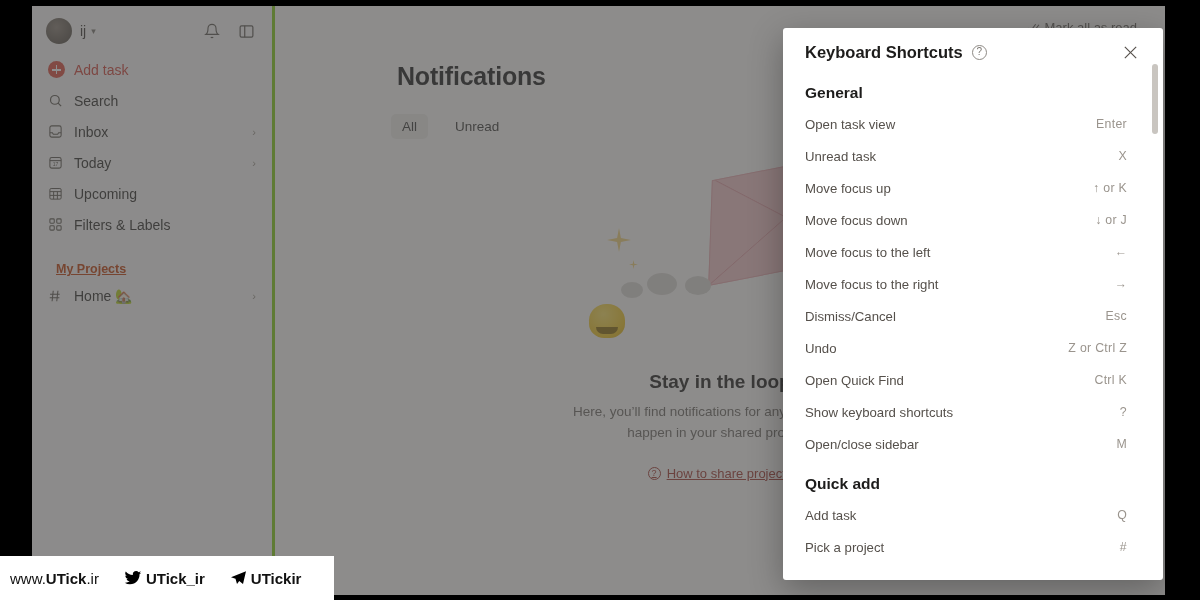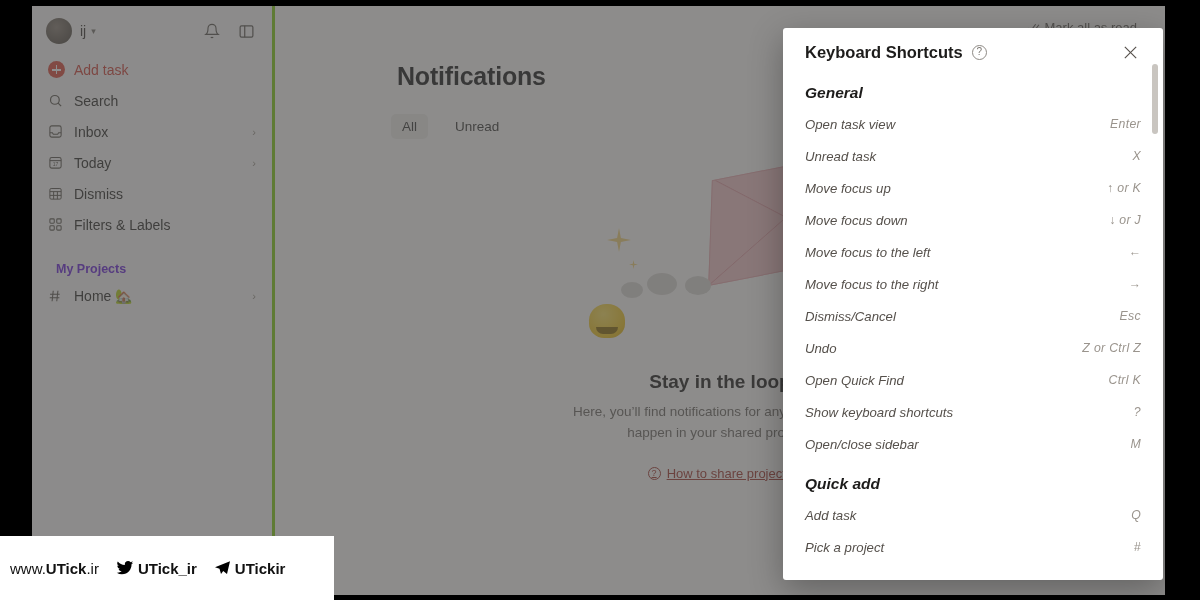--- a/index.html
+++ b/index.html
@@ -52,22 +52,22 @@
   .plus-circle {
     width:17px; height:17px; border-radius:50%; background:#dc4c3e; position:relative; flex:none;
   }
   .plus-circle:before, .plus-circle:after {
     content:""; position:absolute; background:#fff;
   }
   .plus-circle:before { left:4px; top:8px; width:9px; height:1.6px; }
   .plus-circle:after  { top:4px; left:7.7px; height:9px; width:1.6px; }
 
   .sb-section-title {
-    font-size:12.5px; color:#6d28d9; font-weight:600;
-    padding:10px 16px 4px 16px; margin-top:12px;
+    font-size:12.5px; color:#c2410c; font-weight:600;
+    padding:10px 16px 4px 16px; margin-top:12px;text-decoration:underline;
   }
 
   
   .main { position:absolute; left:243px; top:0; right:0; height:589px; background:#fcfaf8; }
   .main-head { position:relative; height:104px; }
   .page-title {
     position:absolute; left:122px; top:56px;
     font-size:25px; font-weight:700; color:#1f1e1d; letter-spacing:-.2px;
   }
   .mark-read {
@@ -147,40 +147,40 @@
   .help-circle {
     width:15px; height:15px; border-radius:50%; border:1.3px solid #8e8a85;
     color:#7b7772; font-size:10px; display:flex; align-items:center; justify-content:center;
     margin-left:9px; cursor:pointer; line-height:1;
   }
   .close-x {
     margin-left:auto; width:22px; height:22px; color:#55504b; cursor:pointer;
     display:flex; align-items:center; justify-content:center;
   }
   .modal-body {
-    position:absolute; left:0; top:48px; right:0; bottom:0; overflow:hidden; padding:0 22px 0 22px;font-style:italic;
+    position:absolute; left:0; top:48px; right:0; bottom:0; overflow:hidden; padding:0 36px 0 22px;
   }
   .grp-title { font-size:15.5px; font-weight:700; color:#1d1c1b; margin:8px 0 6px; }
   .grp-title.second { margin-top:15px; }
   .sc-row {
     display:flex; align-items:center; height:32px; font-size:13.2px;
   }
   .sc-label { color:#55504b; }
   .sc-keys { margin-left:auto; color:#9a9views; }
   .sc-keys { margin-left:auto; color:#9a948d; font-size:12.3px; letter-spacing:.3px; }
 
   .modal-scrollbar {
     position:absolute; right:5px; top:36px; width:6px; height:70px;
     background:#c9c5c0; border-radius:3px; z-index:45; cursor:pointer;
   }
 
   
   .watermark {
-    position:absolute; left:0; bottom:0; width:334px; height:64px;
-    background:#fff; z-index:70; display:flex; align-items:center; gap:16px; padding-left:10px;
+    position:absolute; left:0; bottom:0; width:334px; height:44px;
+    background:#fff; z-index:70; display:flex; align-items:center; gap:24px; padding-left:10px;
   }
   .wm-item { display:flex; align-items:center; font-size:15px; color:#111; }
   .wm-site .pre { font-weight:400; }
   .wm-site .mid { font-weight:700; }
   .wm-site .post { font-weight:400; }
   .wm-icon { margin-right:3px; display:flex; align-items:center; }
   .wm-text { font-weight:700; }
 </style>
 </head>
 <body>
@@ -255,21 +255,21 @@
         <div class="sb-row">
           <span class="sb-ic">
             <svg width="15" height="15" viewBox="0 0 24 24" fill="none" stroke="currentColor" stroke-width="1.6">
                 <rect x="3" y="4" width="18" height="17" rx="2"></rect>
                 <line x1="3" y1="9" x2="21" y2="9"></line>
                 <line x1="3" y1="15" x2="21" y2="15"></line>
                 <line x1="9" y1="9" x2="9" y2="21"></line>
                 <line x1="15" y1="9" x2="15" y2="21"></line>
               </svg>
           </span>
-          <span class="sb-label">Dismiss</span>
+          <span class="sb-label">Upcoming</span>
         </div>
 
         <div class="sb-row">
           <span class="sb-ic">
             <svg width="15" height="15" viewBox="0 0 24 24" fill="none" stroke="currentColor" stroke-width="1.7">
                 <rect x="3" y="3" width="7" height="7" rx="1.5"></rect>
                 <rect x="14" y="3" width="7" height="7" rx="1.5"></rect>
                 <rect x="3" y="14" width="7" height="7" rx="1.5"></rect>
                 <rect x="14" y="14" width="7" height="7" rx="1.5"></rect>
               </svg>

